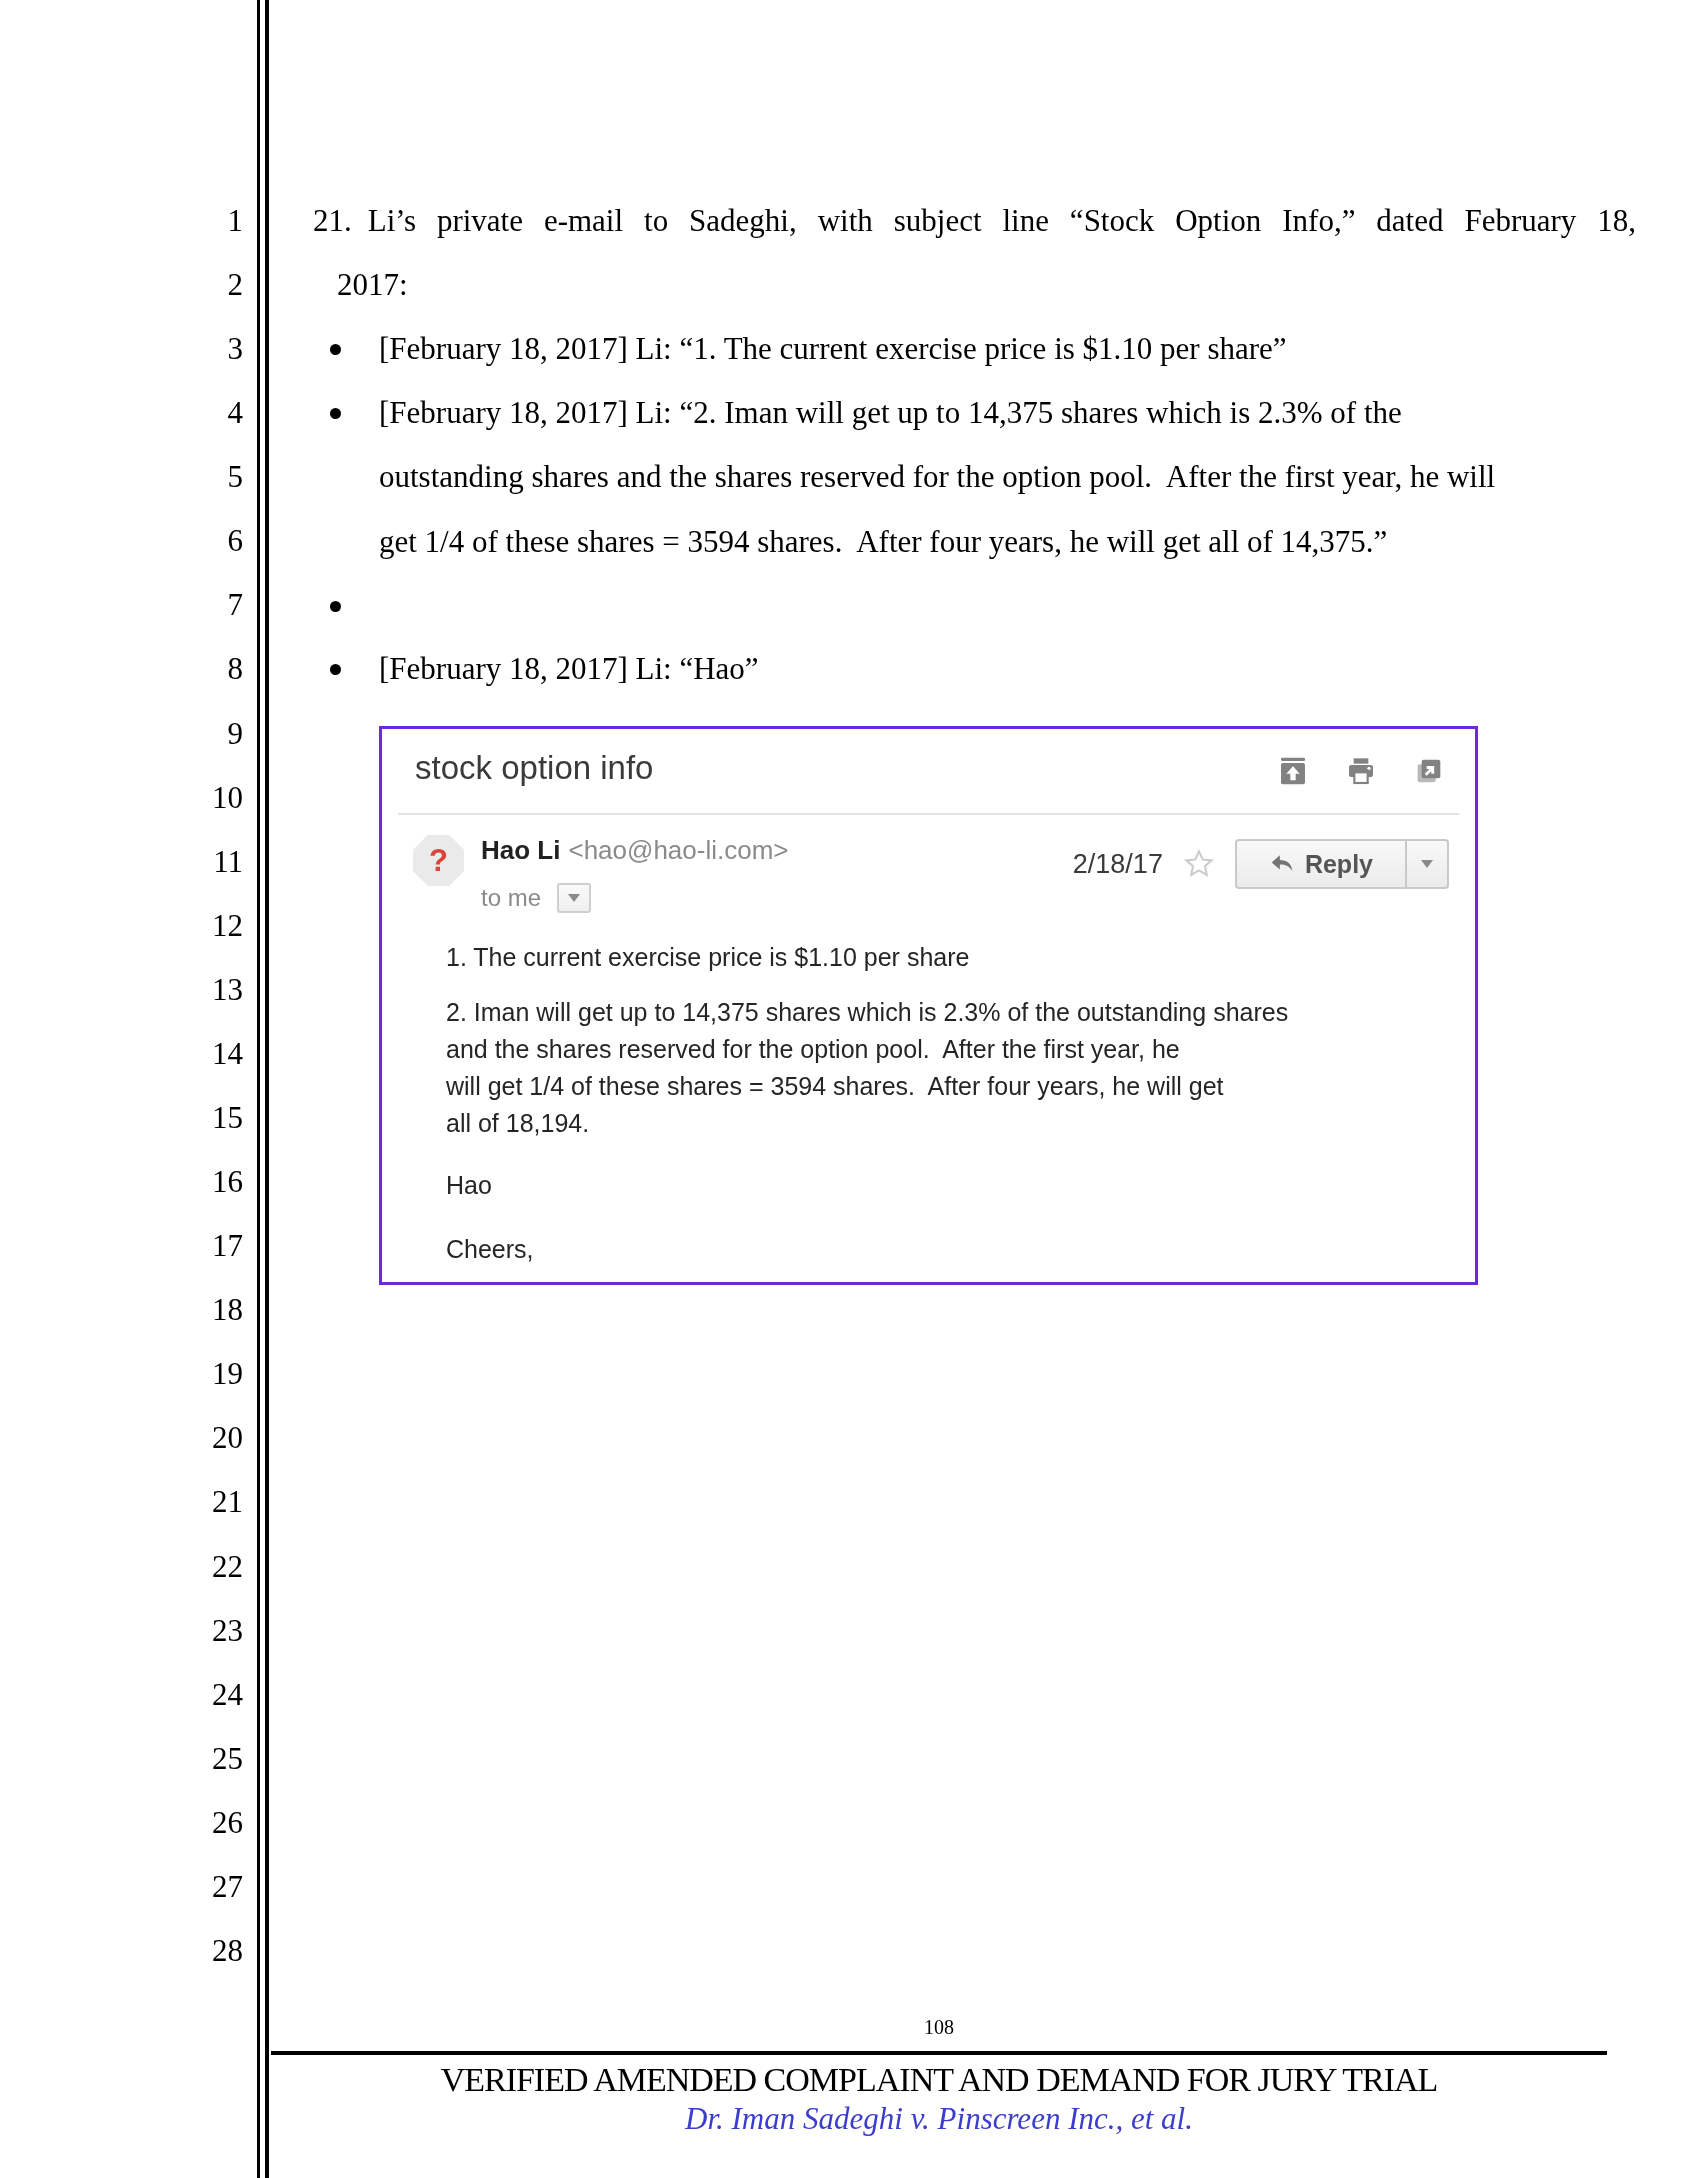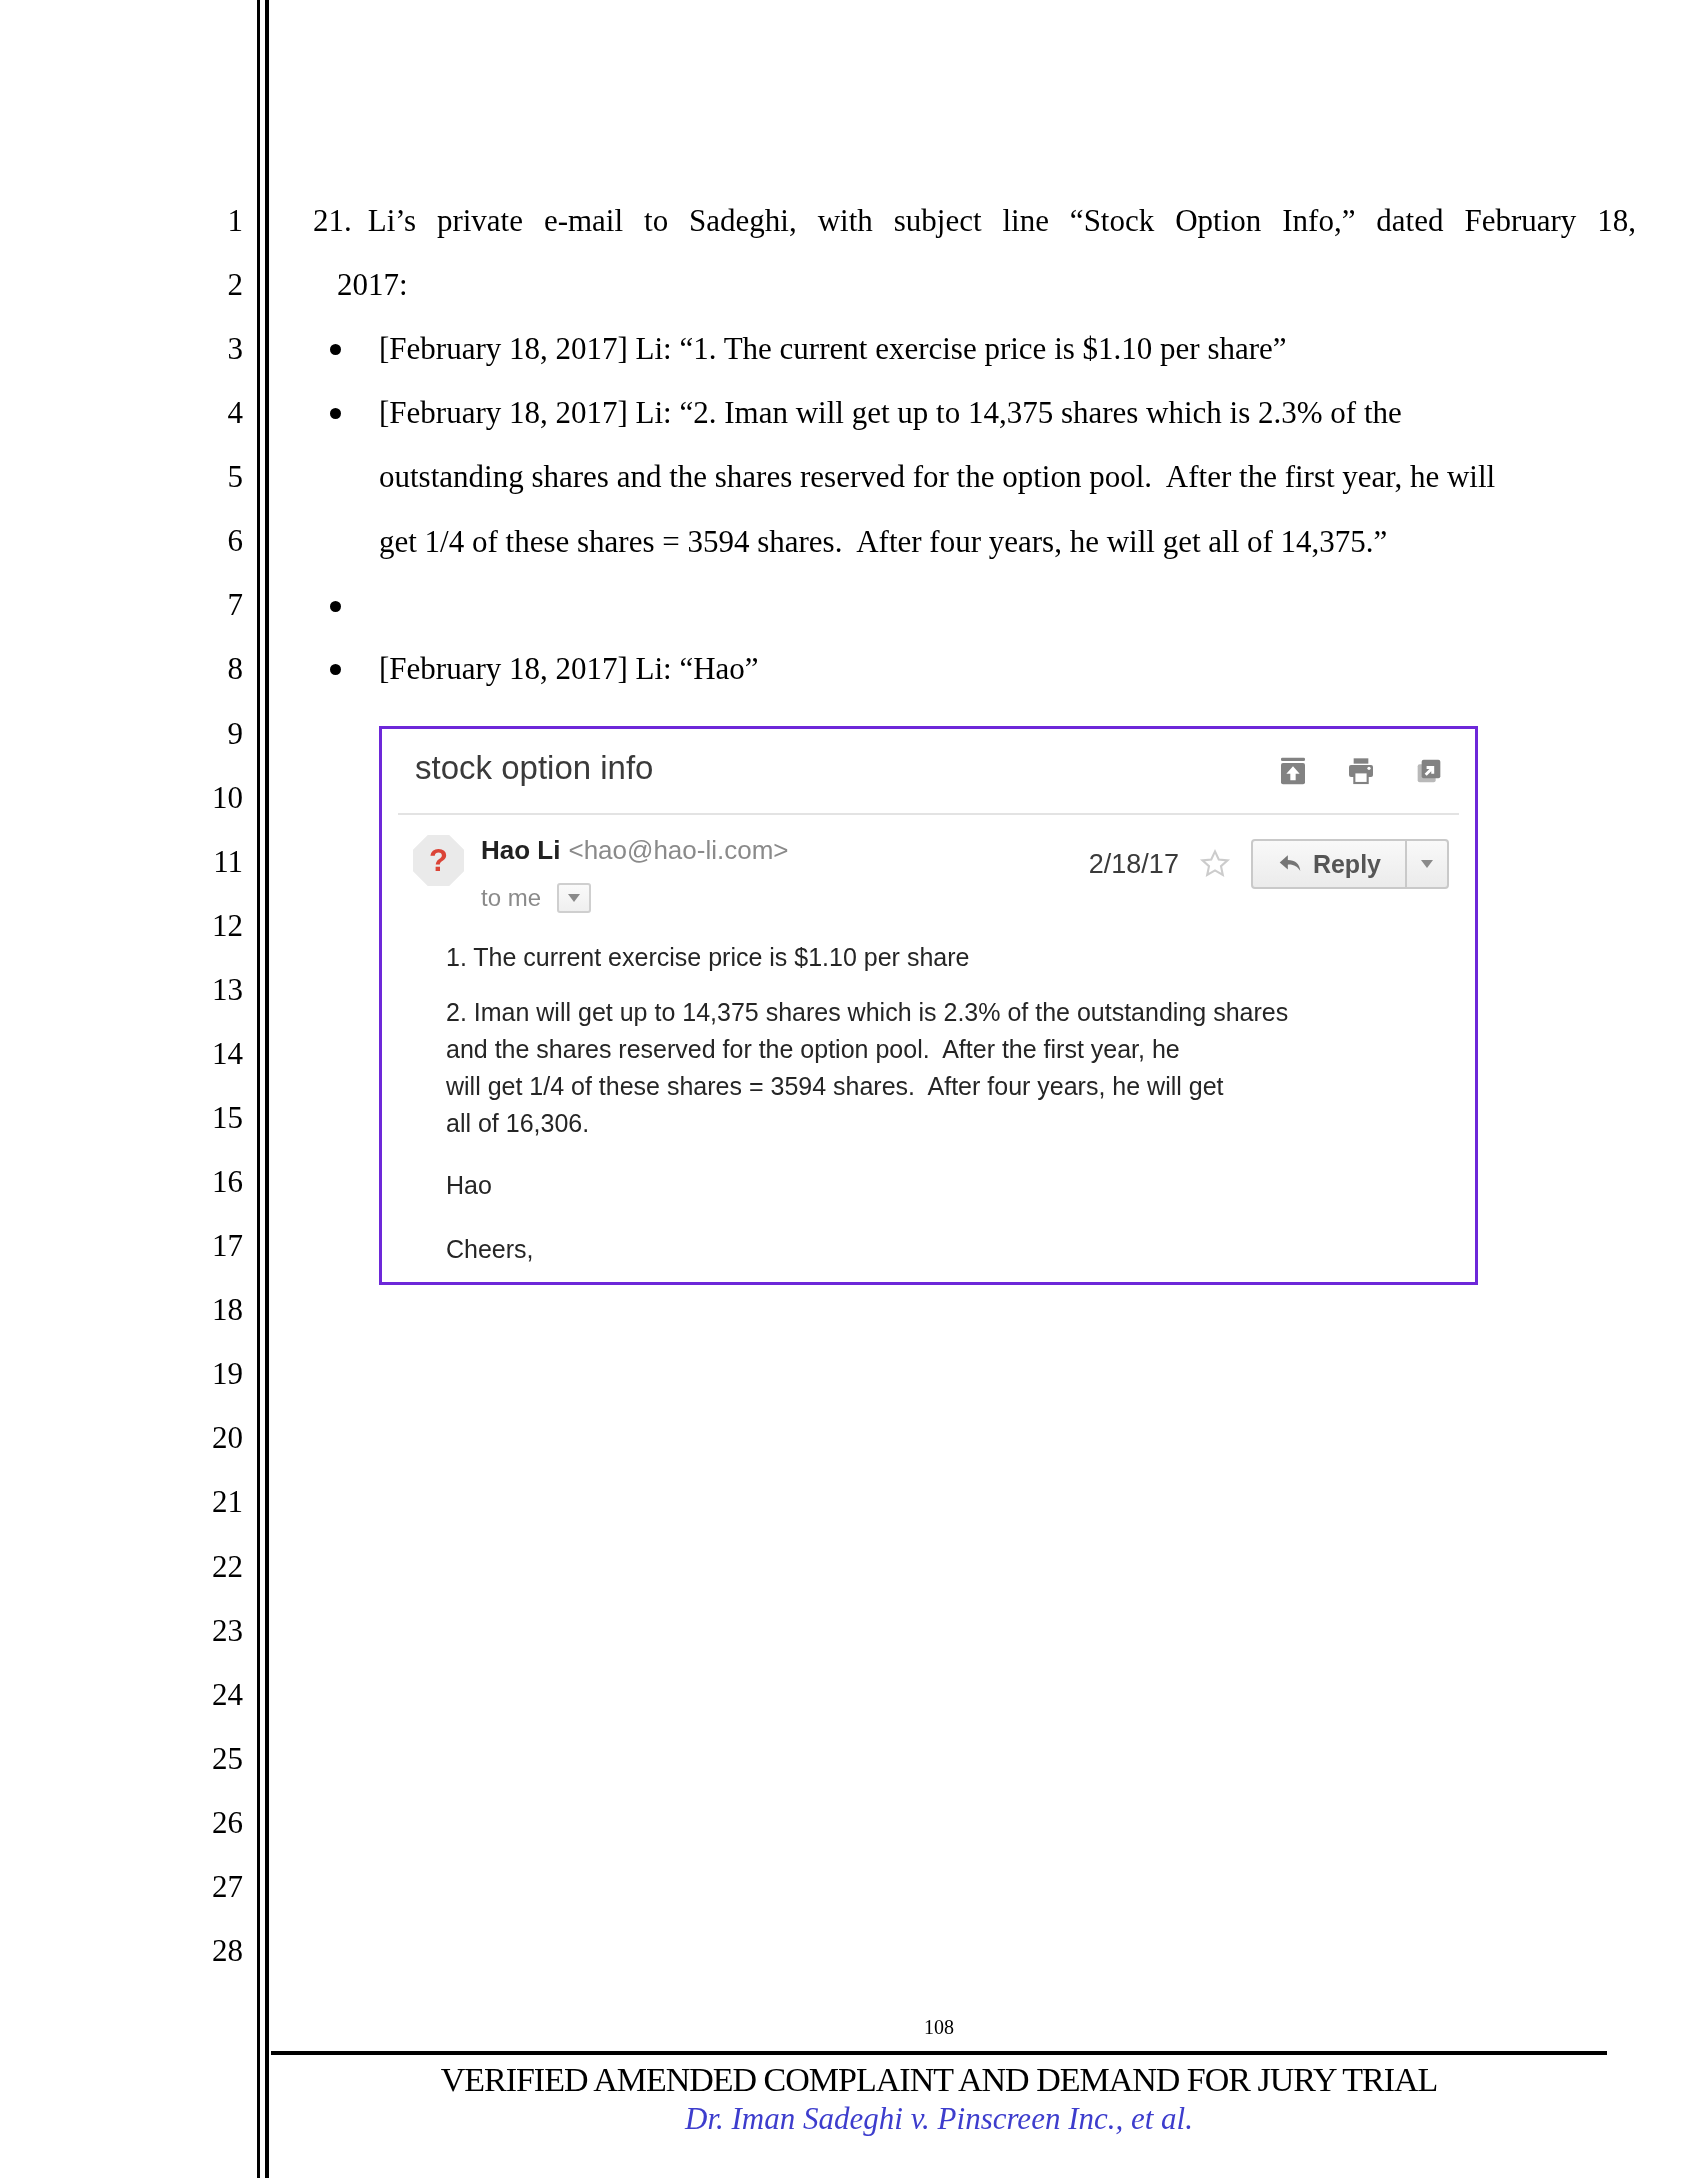--- a/index.html
+++ b/index.html
@@ -58,21 +58,21 @@
   }
   .caret { width:0; height:0; border-left:6px solid transparent; border-right:6px solid transparent; border-top:8px solid #8a8a8a; }
 
   .meta { display:flex; align-items:center; gap:18px; margin-top:4px; }
   .date { font-size:27px; color:#3a3a3a; white-space:nowrap; }
   .star-icon { width:36px; height:36px; }
   .reply-group {
     display:flex; align-items:stretch; height:50px; box-sizing:border-box;
     border:2px solid #c9c9c9; border-radius:4px; background:linear-gradient(#f9f9f9,#ebebeb);
   }
-  .reply-main { display:flex; align-items:center; gap:10px; padding:0 24px; cursor:pointer; }
+  .reply-main { display:flex; align-items:center; gap:10px; padding:0 32px; cursor:pointer; }
   .reply-label { font-weight:bold; font-size:25px; color:#555; }
   .reply-split { width:2px; background:#c9c9c9; }
   .reply-caret { width:40px; display:flex; align-items:center; justify-content:center; cursor:pointer; }
 
   .email-body { padding:26px 30px 0 64px; font-size:25px; line-height:37px; color:#252525; }
   .ebl { white-space:pre-wrap; }
   .gap-after { margin-bottom:18px; }
   .gap-before-sm { margin-top:27px; }
   .gap-before-xs { margin-top:25px; }
 
@@ -202,21 +202,21 @@
             </div>
         </div>
       </div>
     </div>
 
     <div class="email-body">
       <div class="ebl gap-after">1. The current exercise price is $1.10 per share</div>
       <div class="ebl">2. Iman will get up to 14,375 shares which is 2.3% of the outstanding shares</div>
       <div class="ebl">and the shares reserved for the option pool.  After the first year, he</div>
       <div class="ebl">will get 1/4 of these shares = 3594 shares.  After four years, he will get</div>
-      <div class="ebl">all of 16,306.</div>
+      <div class="ebl">all of 18,194.</div>
       <div class="ebl gap-before-xs">Hao</div>
       <div class="ebl gap-before-sm">Cheers,</div>
     </div>
   </div>
 
   <div class="footer-pagenum">108</div>
   <div class="footer-rule"></div>
   <div class="footer-title">VERIFIED AMENDED COMPLAINT AND DEMAND FOR JURY TRIAL</div>
   <div class="footer-case">Dr. Iman Sadeghi v. Pinscreen Inc., et al.</div>
 

